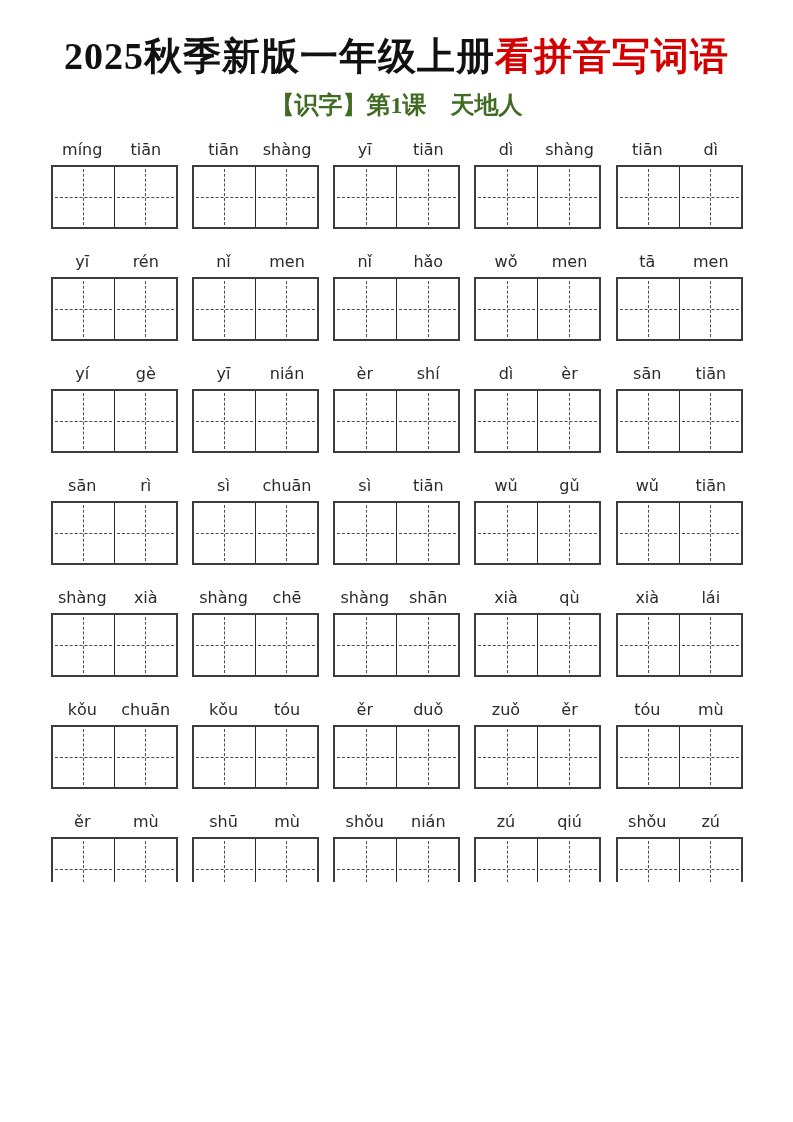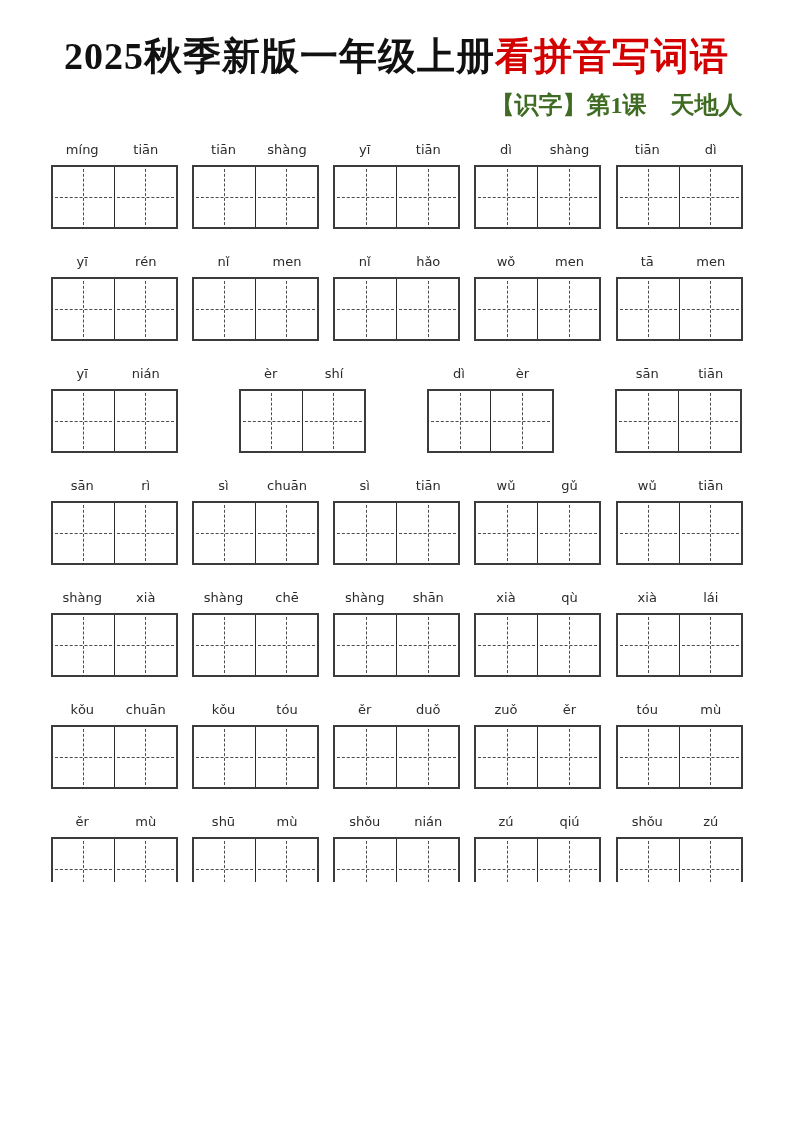--- a/index.html
+++ b/index.html
@@ -25,38 +25,38 @@
     font-size:38px;
     font-weight:bold;
     color:#111111;
     letter-spacing:1px;
     line-height:1.2;
     white-space:nowrap;
   }
   .title .accent{color:var(--title-red);}
   .section-header{
     margin-top:10px;
-    text-align:right;
+    text-align:center;
     font-size:24px;
     font-weight:bold;
     color:var(--section-green);
     line-height:1.3;
   }
   .word-row{
     display:flex;
     justify-content:space-between;
   }
   .section-header + .word-row{margin-top:18px;}
   .word-row + .word-row{margin-top:22px;}
   .group{width:127px;}
   .pinyin-row{
     display:flex;
     margin-bottom:5px;
     font-family:"DejaVu Sans", sans-serif;
-    font-size:13px;
+    font-size:16px;
     color:var(--pinyin-text);
     line-height:21px;
   }
   .pinyin-row span{
     flex:1;
     text-align:center;
     white-space:nowrap;
   }
   .boxpair{
     display:flex;
@@ -260,20 +260,36 @@
               <div class="cell">
                 <div class="vline"></div>
                 <div class="hline"></div>
               </div>
             </div>
           </div>
         </div>
         <div class="word-row">
           <div class="group">
             <div class="pinyin-row">
+              <span>yí</span>
+              <span>gè</span>
+            </div>
+            <div class="boxpair">
+              <div class="cell">
+                <div class="vline"></div>
+                <div class="hline"></div>
+              </div>
+              <div class="cell">
+                <div class="vline"></div>
+                <div class="hline"></div>
+              </div>
+            </div>
+          </div>
+          <div class="group">
+            <div class="pinyin-row">
               <span>yī</span>
               <span>nián</span>
             </div>
             <div class="boxpair">
               <div class="cell">
                 <div class="vline"></div>
                 <div class="hline"></div>
               </div>
               <div class="cell">
                 <div class="vline"></div>

